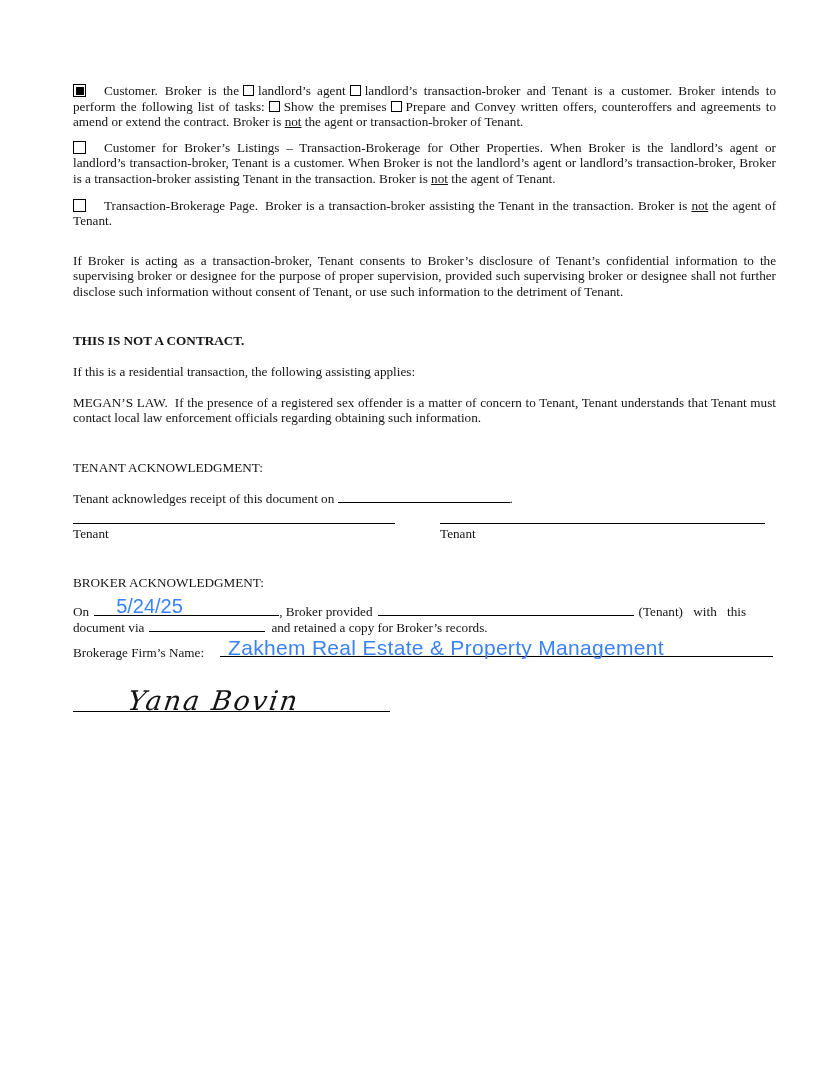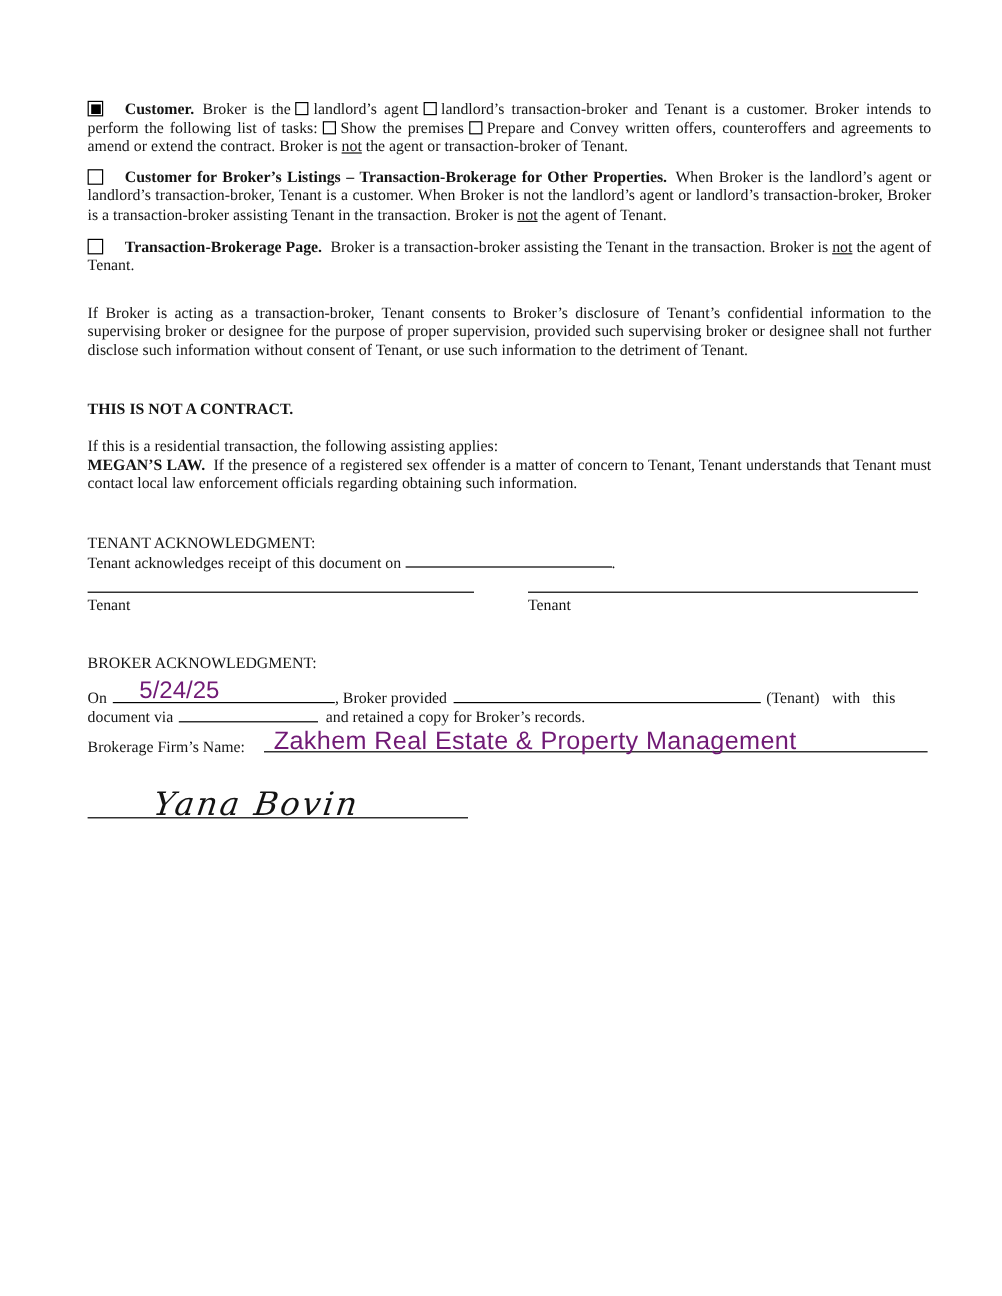--- a/index.html
+++ b/index.html
@@ -4,51 +4,51 @@
 <style>
   html,body { margin:0; padding:0; background:#888; }
   .page {
     width:835px; height:1080px; background:#ffffff; position:relative;
     font-family:"Liberation Serif", serif; font-size:13.2px; line-height:15.6px;
     color:#141414; margin:0 auto; overflow:hidden;
   }
   .content { position:absolute; left:73px; right:59px; top:76px; }
   .para { margin:0; text-align:justify; }
   .u-not { text-decoration:underline; }
-  .lbl { font-weight:bold; margin-right:7px; }
+  .lbl { font-weight:normal; margin-right:7px; }
 
   
   .cb { display:inline-block; width:12px; height:12px; border:1.4px solid #000;
         vertical-align:-2px; background:#fff; box-sizing:border-box; }
   .cb-lead { width:13px; height:13px; margin-right:18px; }
   .cb-inline { width:11px; height:11px; margin:0 4px; vertical-align:-1px; }
   .cb-fill { display:block; margin:1.5px; height:calc(100% - 3px); background:#000; }
 
   
   .h1 { font-weight:bold; margin:0; }
 
   .mt7  { margin-top:7px; }
   .mt10 { margin-top:10px; }
   .mt11 { margin-top:11px; }
   .mt14 { margin-top:14px; }
-  .mt15 { }
+  .mt15 { margin-top:15px; }
   .mt16 { margin-top:16px; }
   .mt24 { margin-top:24px; }
   .mt33 { margin-top:33px; }
   .mt34 { margin-top:34px; }
 
   
   .u { display:inline-block; border-bottom:1px solid #000; position:relative; }
   .u-receipt { width:172px; }
   .u-date { width:185px; margin-left:5px; }
   .u-tenant { width:256px; margin-left:5px; margin-right:5px; }
   .u-via { width:116px; margin-left:5px; margin-right:6px; }
   .u-firm { width:553px; margin-left:16px; }
   .fill-sans { position:absolute; left:10px; bottom:1px; font-family:"Liberation Sans", sans-serif;
-               white-space:nowrap; color:#701a75; }
+               white-space:nowrap; color:#3b82f6; }
   .fill-date { font-size:20px; left:22px; }
   .fill-firm { font-size:21px; left:8px; letter-spacing:0.3px; }
 
   
   .sig-row { display:flex; justify-content:space-between; margin-top:17px; padding-right:11px; }
   .sig-slot { border-top:1px solid #000; padding-top:2px; }
   .sig-slot.s1 { width:322px; }
   .sig-slot.s2 { width:325px; }
 
   

